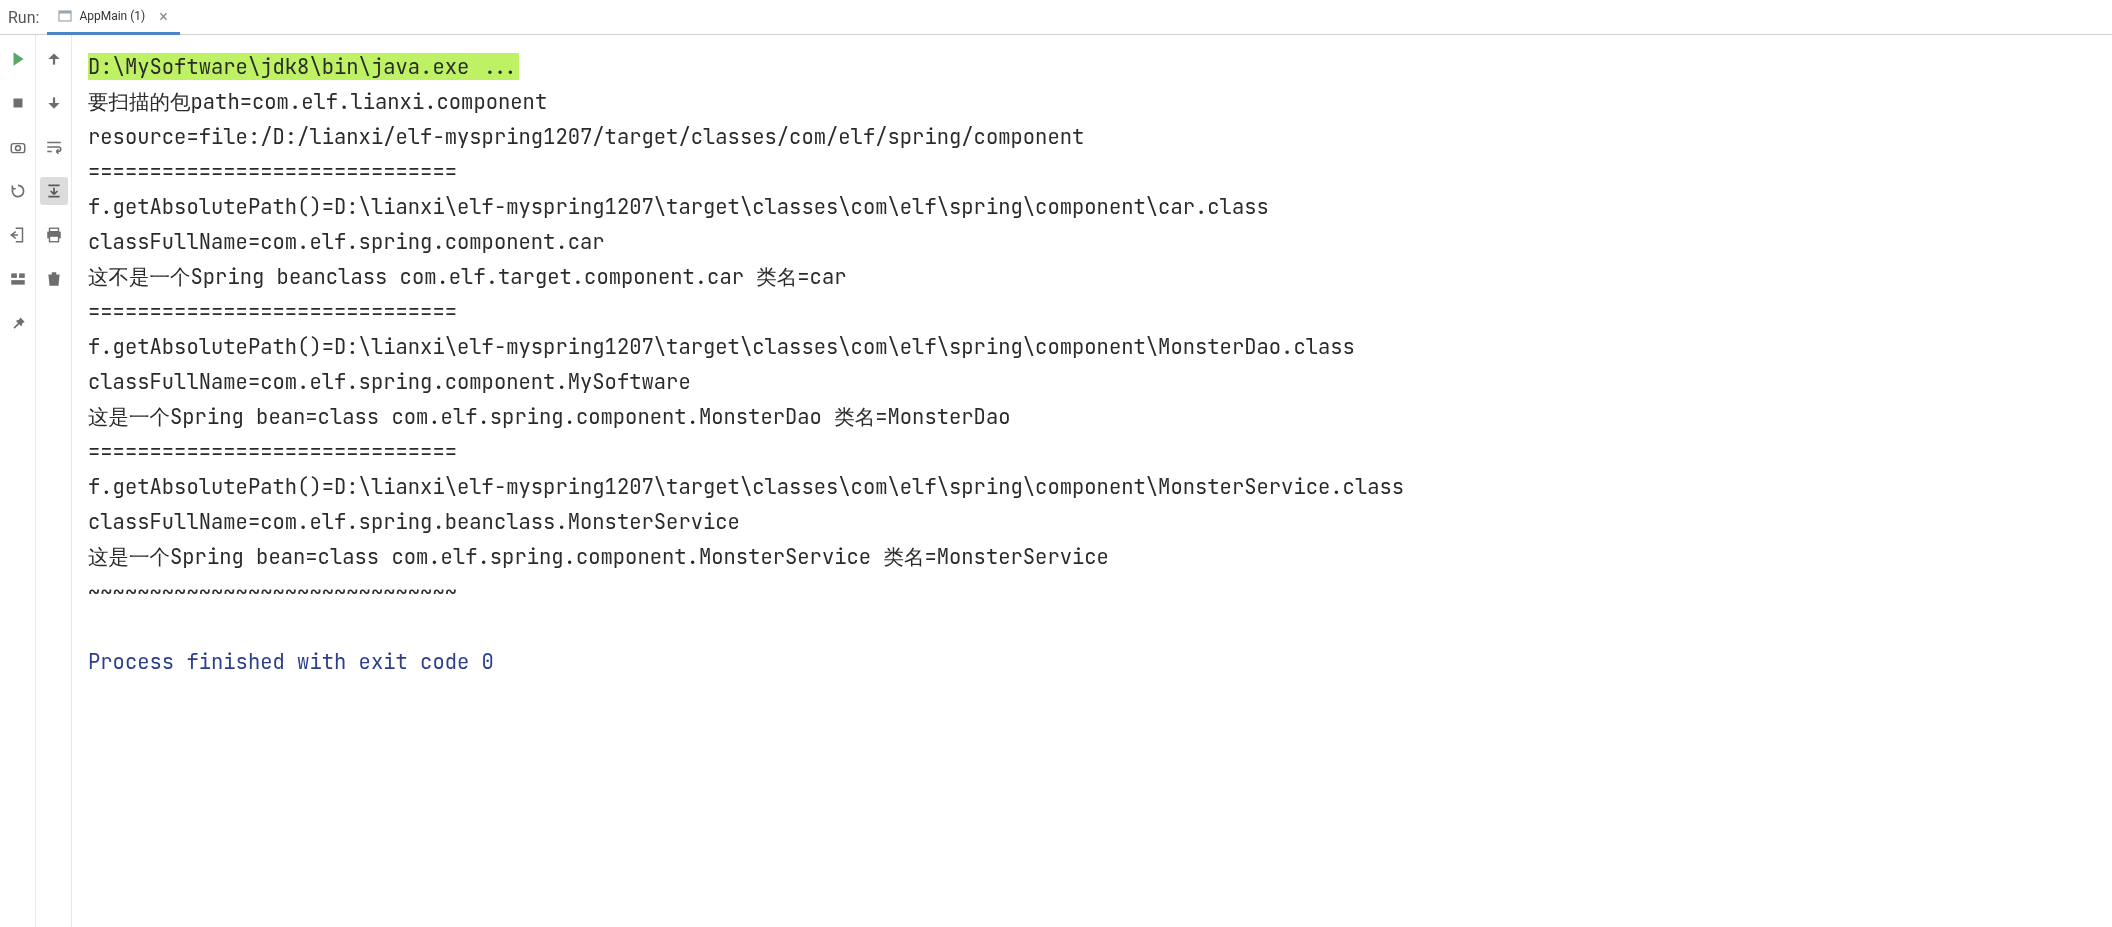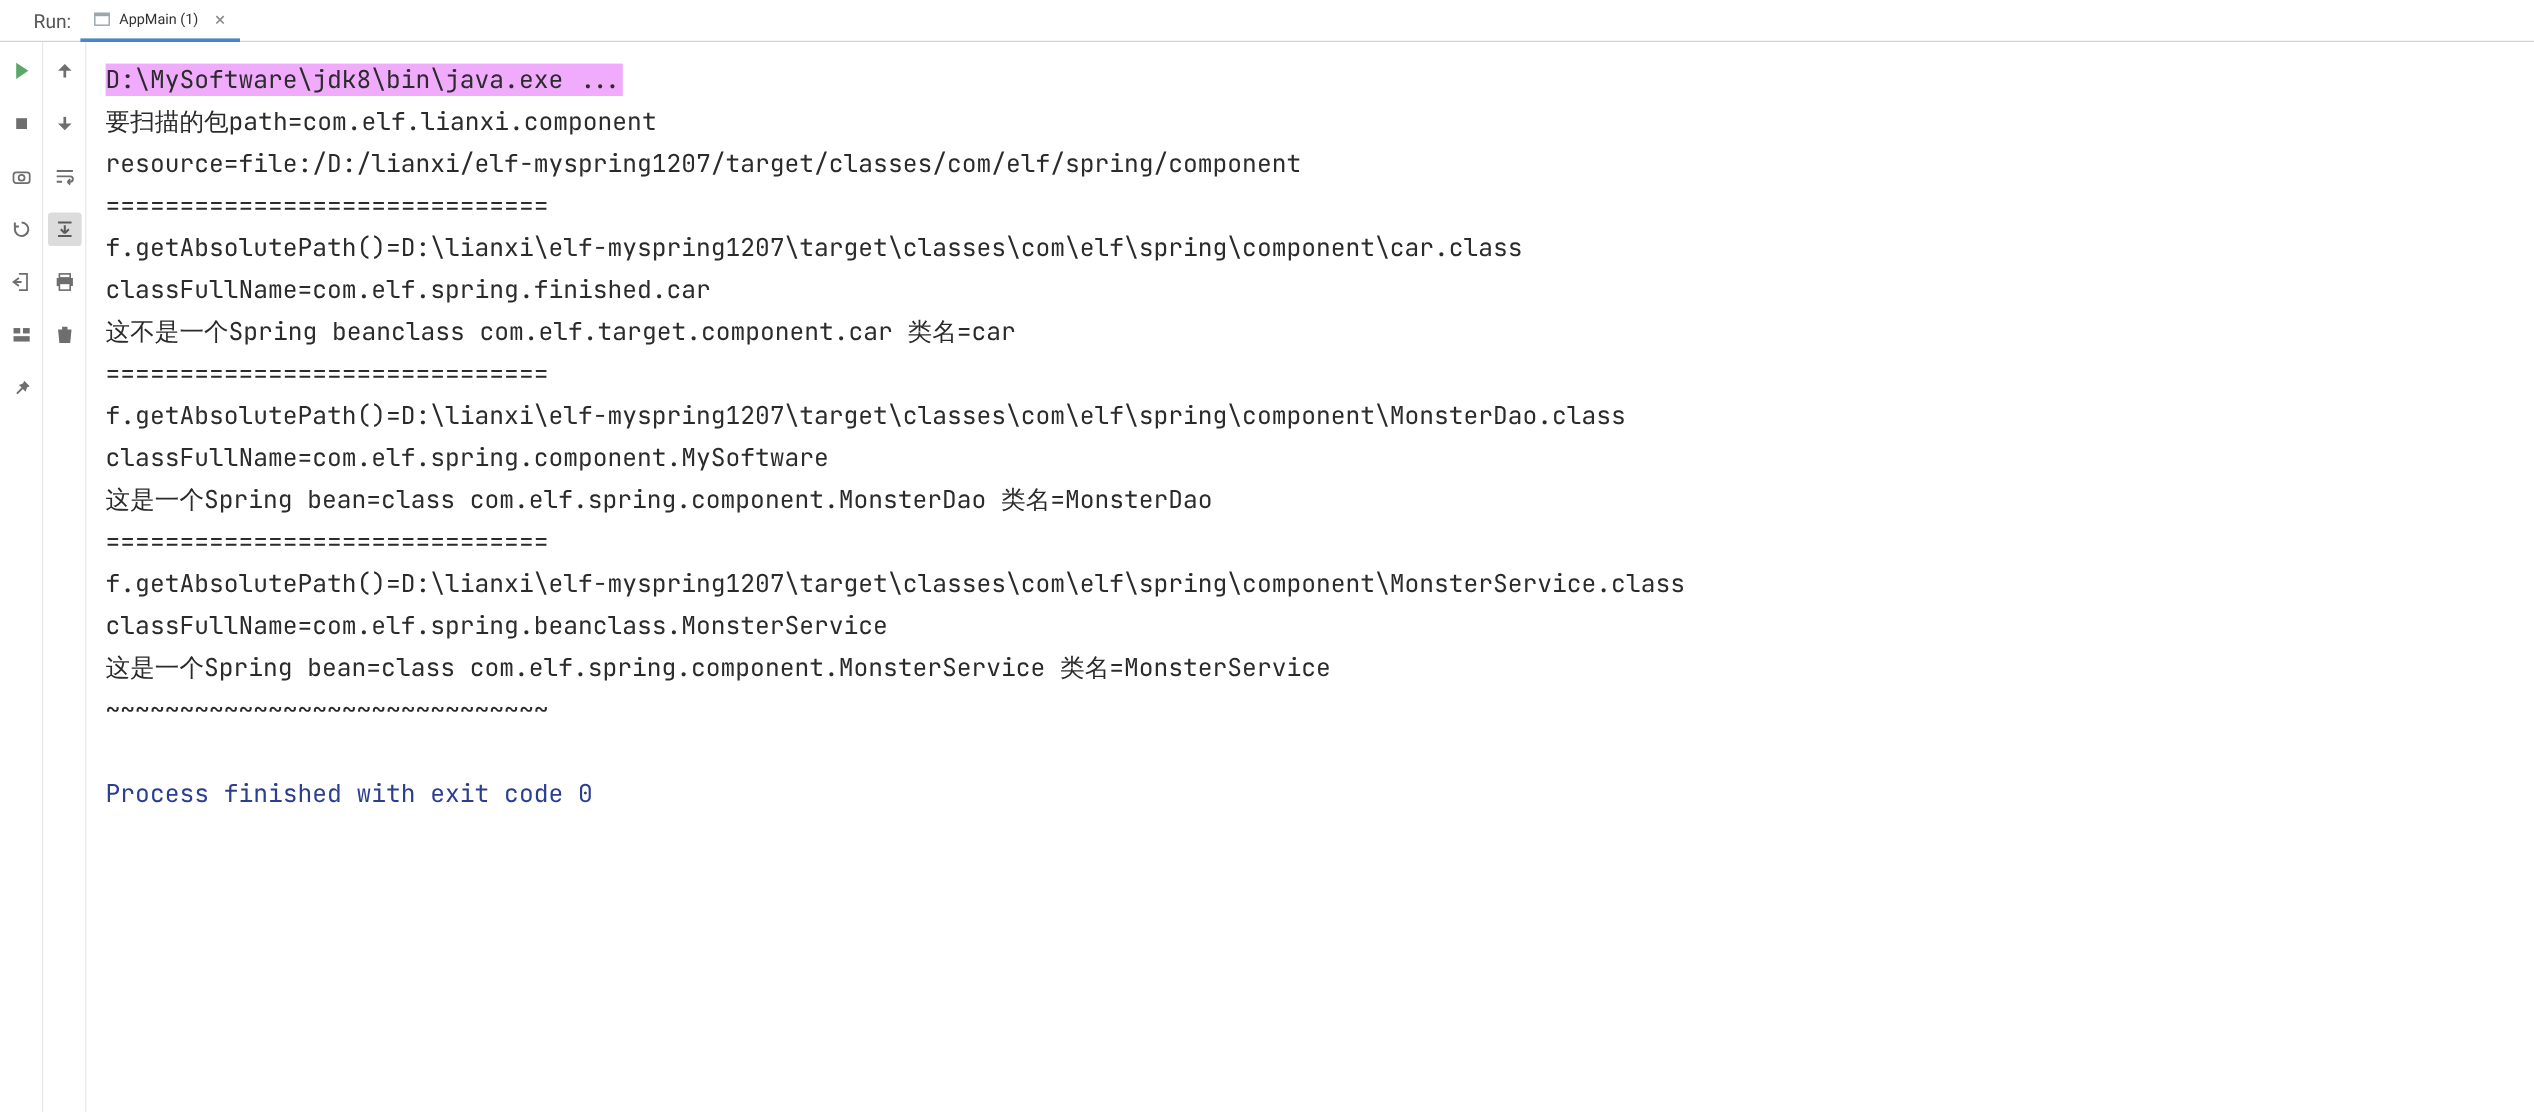--- a/index.html
+++ b/index.html
@@ -20,21 +20,21 @@
       display: flex;
       flex-direction: column;
       height: 100%;
     }
     .tab-bar {
       display: flex;
       align-items: center;
       height: 35px;
       border-bottom: 1px solid #d0d0d0;
       background: #fff;
-      padding-left: 24px;
+      padding-left: 4px;
     }
     .run-label {
       font-size: 16px;
       color: #555;
       padding: 0 8px 0 4px;
       cursor: default;
     }
     .tab {
       display: flex;
       align-items: center;
@@ -107,21 +107,21 @@
       flex: 1;
       padding: 14px 16px;
       font-family: "JetBrains Mono", "Consolas", "Courier New", monospace;
       font-size: 20.5px;
       line-height: 35px;
       white-space: pre;
       overflow: auto;
       color: #2b2b2b;
     }
     .console .cmd-line {
-      background: #f0abfc;
+      background: #bef264;
       display: inline;
     }
     .console .exit-line {
       color: #2c3e8f;
       text-align: right;
     }
     .green-play {
       color: #59a869;
     }
   </style>
@@ -222,21 +222,21 @@
             <path d="M3 4h10l-1 10H4zM6 2h4v2H6z" fill="#6e6e6e"></path>
           </svg>
       </div>
     </div>
 
     <div class="console"><span class="cmd-line">D:\MySoftware\jdk8\bin\java.exe ...</span>
 <span>要扫描的包path=com.elf.lianxi.component</span>
 <span>resource=file:/D:/lianxi/elf-myspring1207/target/classes/com/elf/spring/component</span>
 <span>==============================</span>
 <span>f.getAbsolutePath()=D:\lianxi\elf-myspring1207\target\classes\com\elf\spring\component\car.class</span>
-<span>classFullName=com.elf.spring.finished.car</span>
+<span>classFullName=com.elf.spring.component.car</span>
 <span>这不是一个Spring beanclass com.elf.target.component.car 类名=car</span>
 <span>==============================</span>
 <span>f.getAbsolutePath()=D:\lianxi\elf-myspring1207\target\classes\com\elf\spring\component\MonsterDao.class</span>
 <span>classFullName=com.elf.spring.component.MySoftware</span>
 <span>这是一个Spring bean=class com.elf.spring.component.MonsterDao 类名=MonsterDao</span>
 <span>==============================</span>
 <span>f.getAbsolutePath()=D:\lianxi\elf-myspring1207\target\classes\com\elf\spring\component\MonsterService.class</span>
 <span>classFullName=com.elf.spring.beanclass.MonsterService</span>
 <span>这是一个Spring bean=class com.elf.spring.component.MonsterService 类名=MonsterService</span>
 <span>~~~~~~~~~~~~~~~~~~~~~~~~~~~~~~</span>

